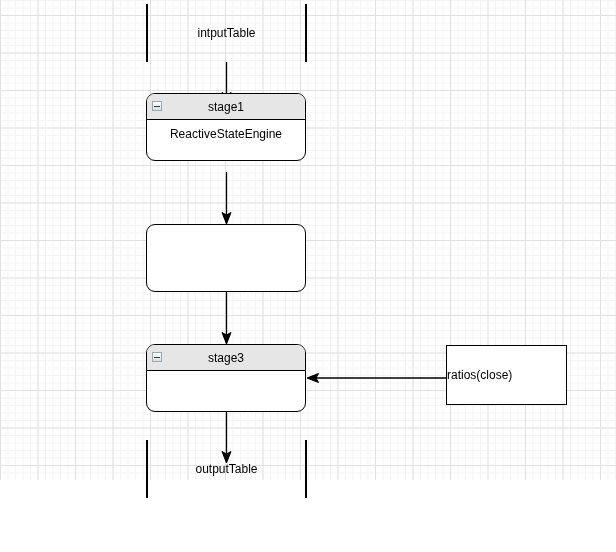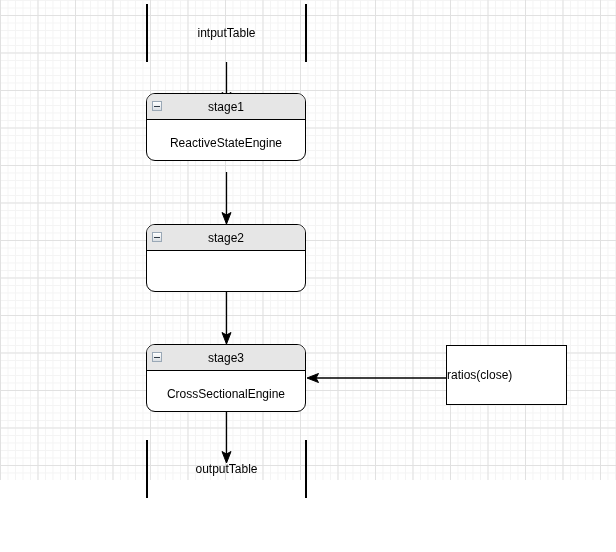--- a/index.html
+++ b/index.html
@@ -60,21 +60,21 @@
   .stage-header {
     position: relative;
     height: 25px;
     background: #e6e6e6;
     border-bottom: 1.3px solid #000000;
     display: flex;
     align-items: center;
     justify-content: center;
   }
   .stage-body {
-    padding-top: 16px;
+    padding-top: 7px;
     text-align: center;
   }
 
   
   .collapse-btn {
     position: absolute;
     left: 5px;
     top: 7px;
     width: 10px;
     height: 10px;
@@ -149,36 +149,29 @@
     <div class="stage-header">
       <span class="collapse-btn">
           <span class="minus"></span>
         </span>
       <span>stage1</span>
     </div>
     <div class="stage-body">ReactiveStateEngine</div>
   </div>
 
   <div class="stage s2">
-    <div class="stage-header">
-      <span class="collapse-btn">
-          <span class="minus"></span>
-        </span>
-      <span>stage2</span>
-    </div>
   </div>
 
   <div class="stage s3">
     <div class="stage-header">
       <span class="collapse-btn">
           <span class="minus"></span>
         </span>
       <span>stage3</span>
     </div>
-    <div class="stage-body">CrossSectionalEngine</div>
   </div>
 
   <div class="rect-node">
     <span>ratios(close)</span>
   </div>
 
   <div class="terminal output">
     <span>outputTable</span>
   </div>
 

